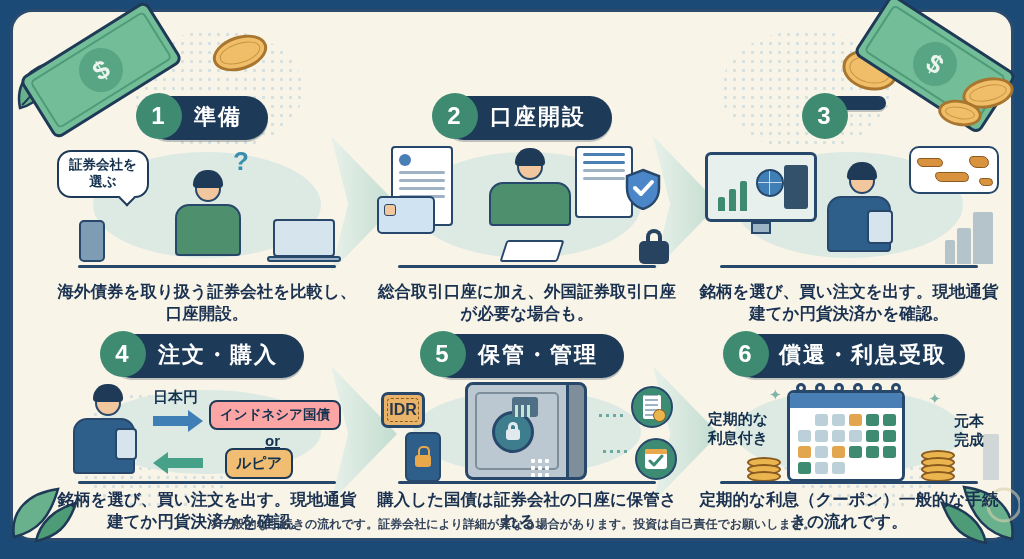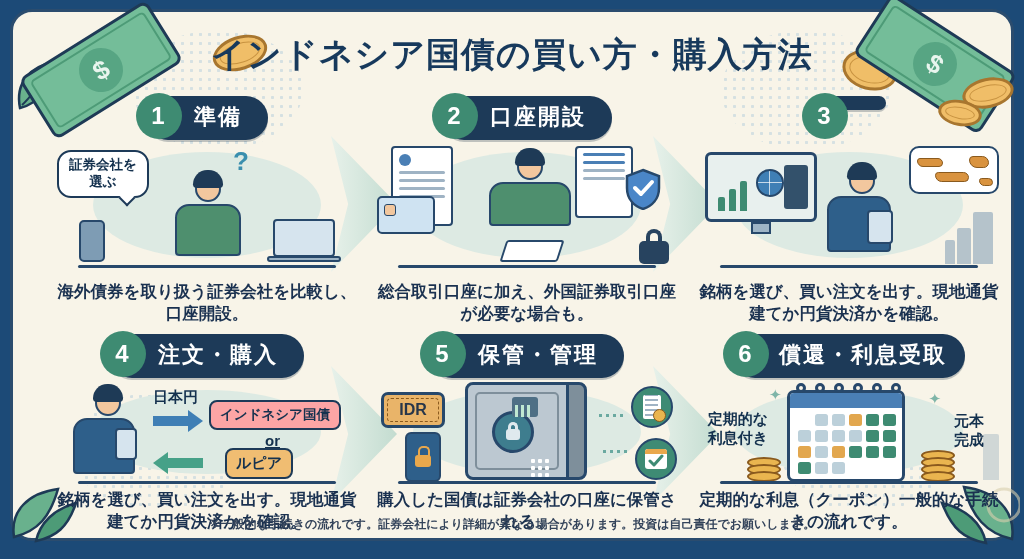--- a/index.html
+++ b/index.html
@@ -123,21 +123,21 @@
     border-left:15px solid #3f7fb5; border-top:11px solid transparent; border-bottom:11px solid transparent;}
   .arrow-l { position:absolute; height:10px; background:#46a188; }
   .arrow-l::after{ content:""; position:absolute; left:-14px; top:-6px;
     border-right:15px solid #46a188; border-top:11px solid transparent; border-bottom:11px solid transparent;}
   .tagbox { position:absolute; border:2.5px solid #1d3a58; border-radius:8px;
     font-weight:800; color:#14314e; text-align:center; padding:4px 9px; }
   .tagbox.blue { background:#fca5a5; font-size:13.5px; }
   .tagbox.orange { background:#f0bd72; font-size:15px; }
 
   
-  .idr { position:absolute; width:64px; height:36px; background:#e9b469;
+  .idr { position:absolute; width:44px; height:36px; background:#e9b469;
     border:3px solid #27486b; border-radius:7px; display:flex; align-items:center;
     justify-content:center; font-size:16px; font-weight:900; color:#27364a; }
   .idr::before{ content:""; position:absolute; inset:3px; border:1.5px dashed #8a5a1e; border-radius:4px;}
   .vault { position:absolute; width:122px; height:104px; }
   .vault .side { position:absolute; right:0; top:0; bottom:6px; width:24px;
     background:#7e8f9b; border:3px solid #27486b; border-radius:0 8px 8px 0; }
   .vault .main { position:absolute; left:0; top:0; bottom:6px; right:18px;
     background:#bcc8d1; border:3px solid #27486b; border-radius:8px 2px 2px 8px; }
   .vault .door { position:absolute; inset:7px; border:2px solid #7e8f9b; border-radius:5px; }
   .vault .dial { position:absolute; left:24px; top:26px; width:42px; height:42px;
@@ -203,21 +203,20 @@
 </style>
 </head>
 <body>
 
 <div class="panel">
   <div class="dots tl"></div>
   <div class="dots tr"></div>
   <div class="dots bl"></div>
   <div class="dots br"></div>
 
-  <div class="title">インドネシア国債の買い方・購入方法</div>
 
   <div class="chev" style="left:318px; top:118px;"></div>
   <div class="chev" style="left:640px; top:118px;"></div>
   <div class="chev" style="left:318px; top:348px;"></div>
   <div class="chev" style="left:640px; top:348px;"></div>
 
   <div class="cell" style="left:44px; top:84px;">
     <div class="step-head">
       <div class="pill">
         <span class="num">1</span>

